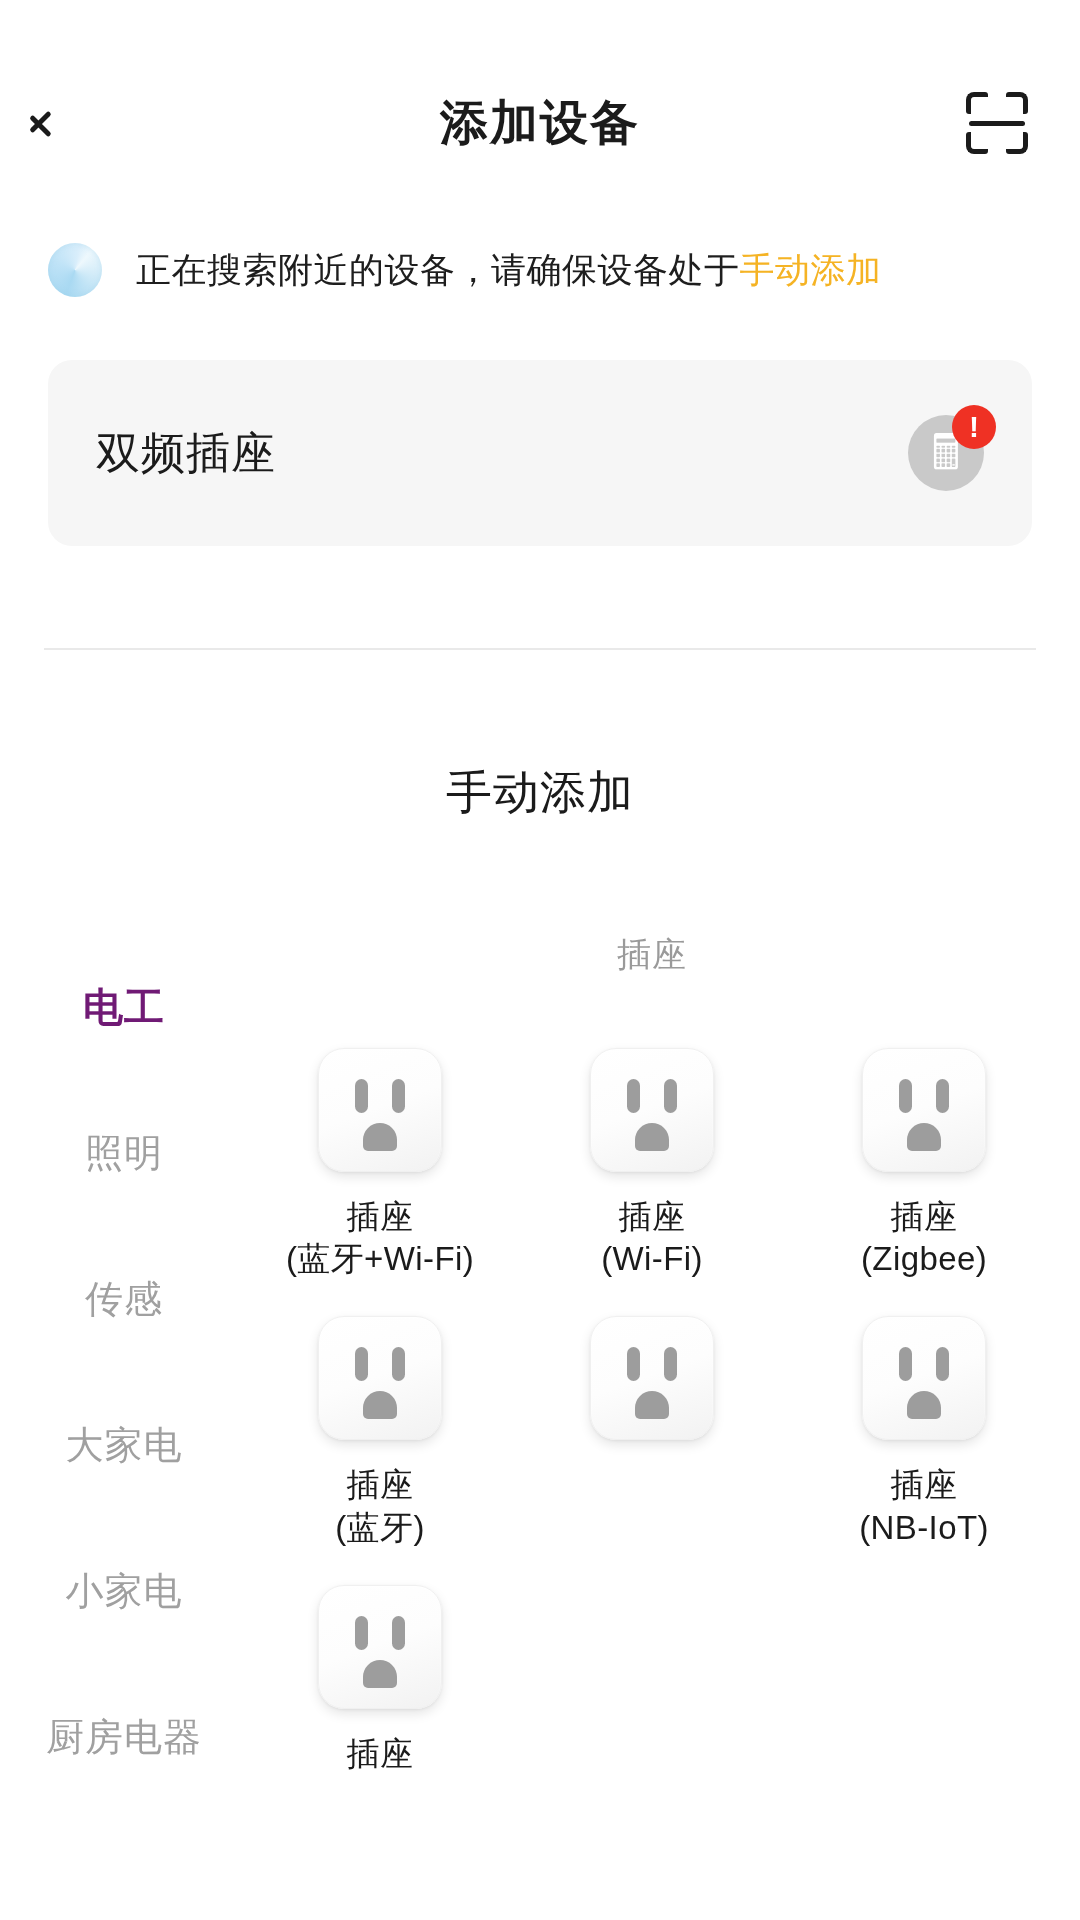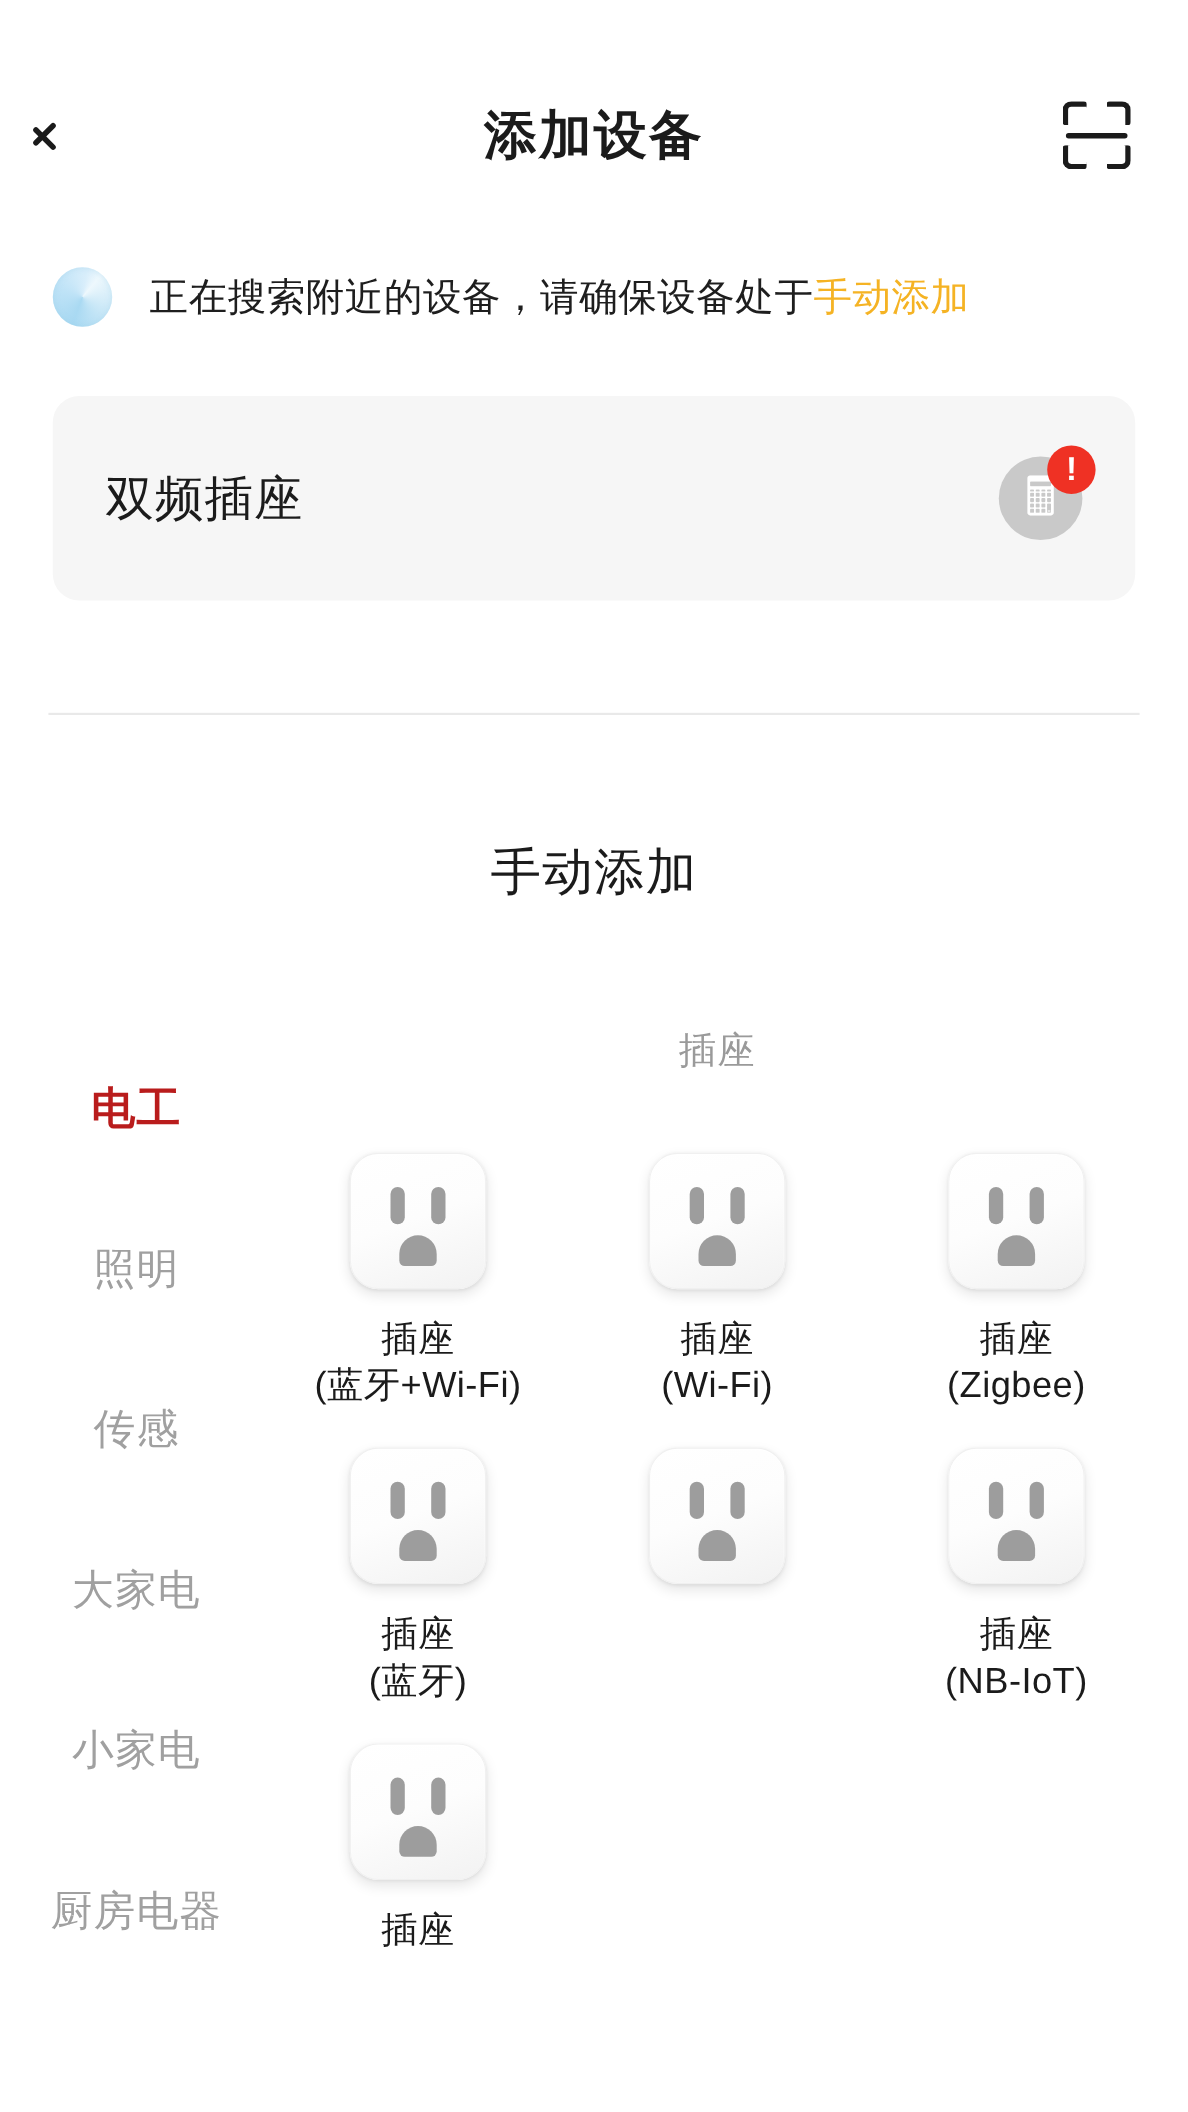--- a/index.html
+++ b/index.html
@@ -222,21 +222,21 @@
     height: 146px;
     display: flex;
     align-items: center;
     justify-content: center;
     font-size: 38px;
     color: #a0a0a0;
     cursor: pointer;
     letter-spacing: 1px;
   }
   .side-item.active {
-    color: #b91c1c;
+    color: #701a75;
     font-weight: bold;
     font-size: 40px;
   }
 
   .content {
     flex: 1 1 auto;
     padding-right: 24px;
     overflow: hidden;
   }
   .section-label {

